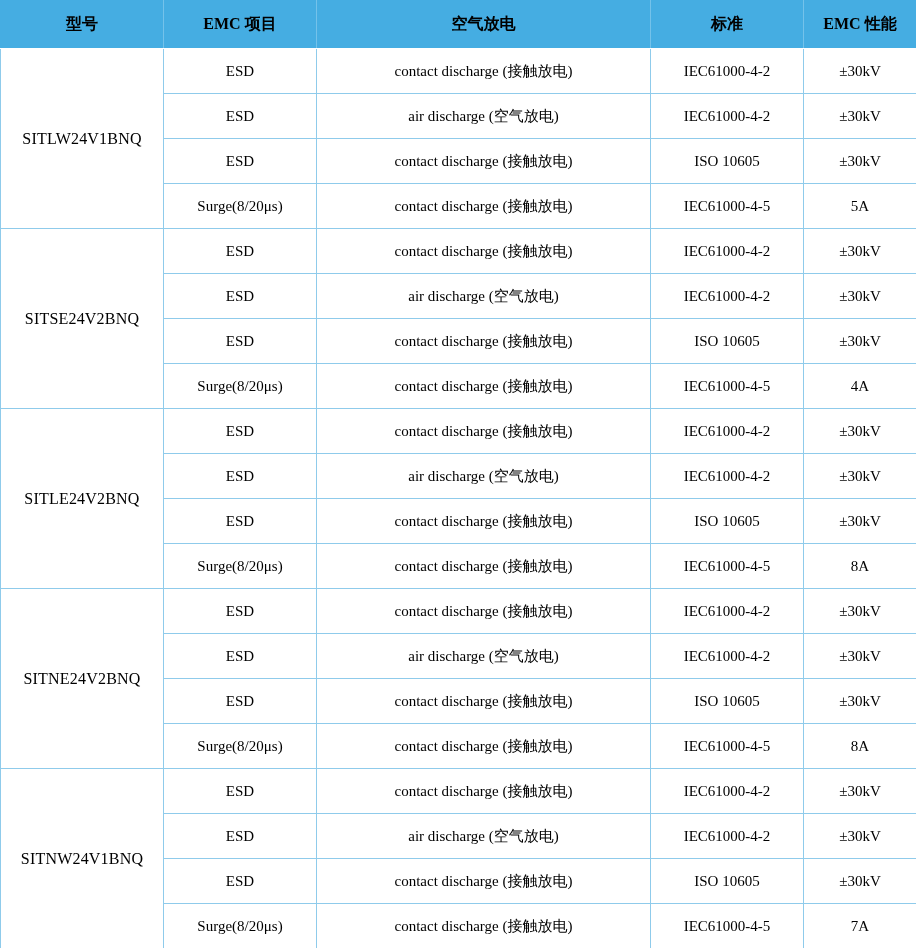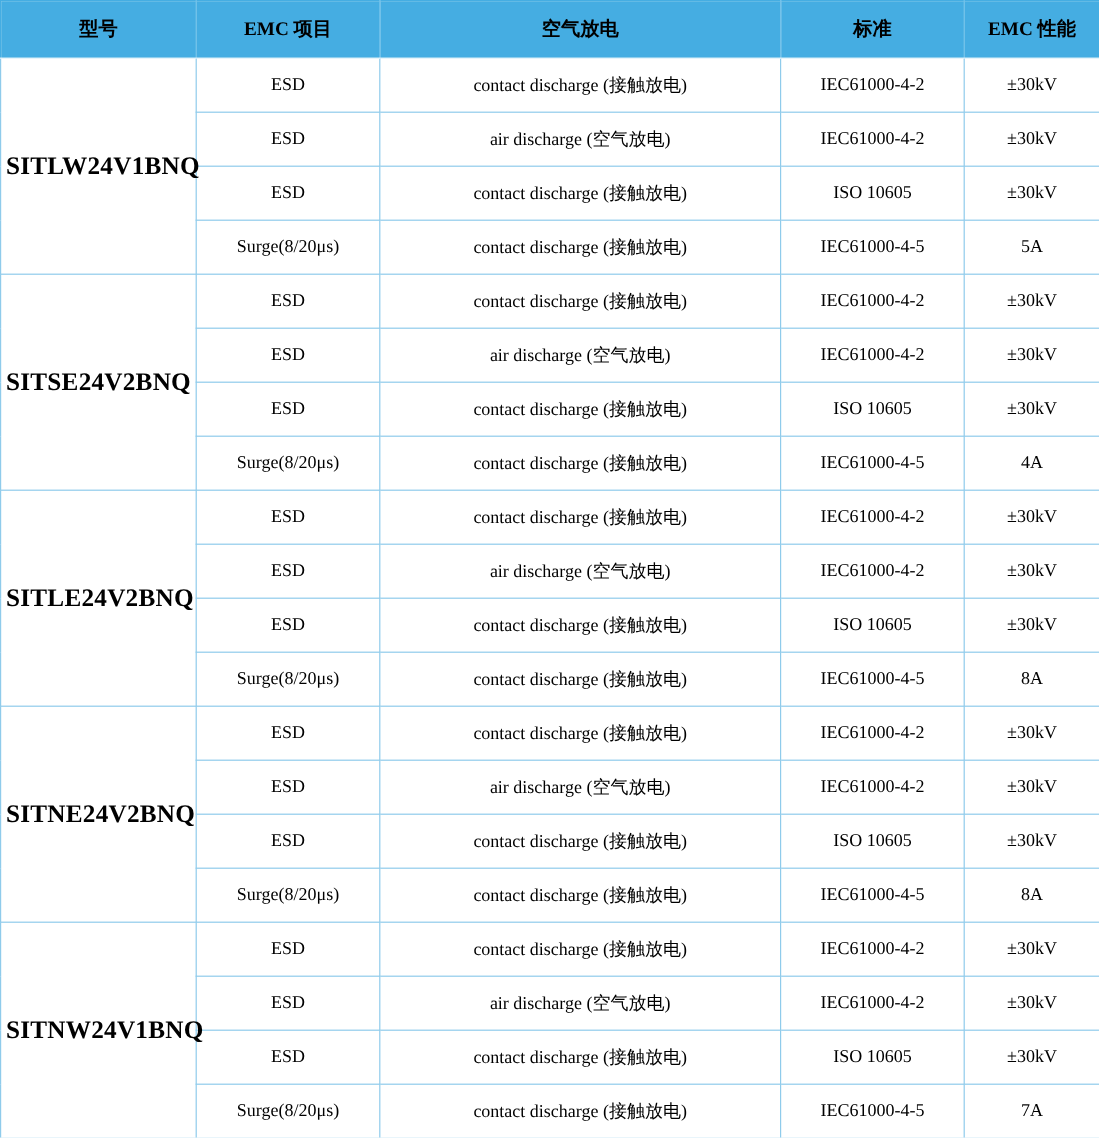--- a/index.html
+++ b/index.html
@@ -45,22 +45,22 @@
     border: 1px solid #8FCBEB;
     text-align: center;
     vertical-align: middle;
     font-size: 15px;
     color: #000000;
     height: 44px;
     padding: 0 4px;
     background: #ffffff;
   }
   td.model {
-    font-weight: bold;
-    font-size: 21px;
+    font-weight: normal;
+    font-size: 16px;
     letter-spacing: 0.2px;
   }
   tr.group-start td {
     border-top: 1px solid #8FCBEB;
   }
 </style>
 </head>
 <body>
 
 <div class="page">

